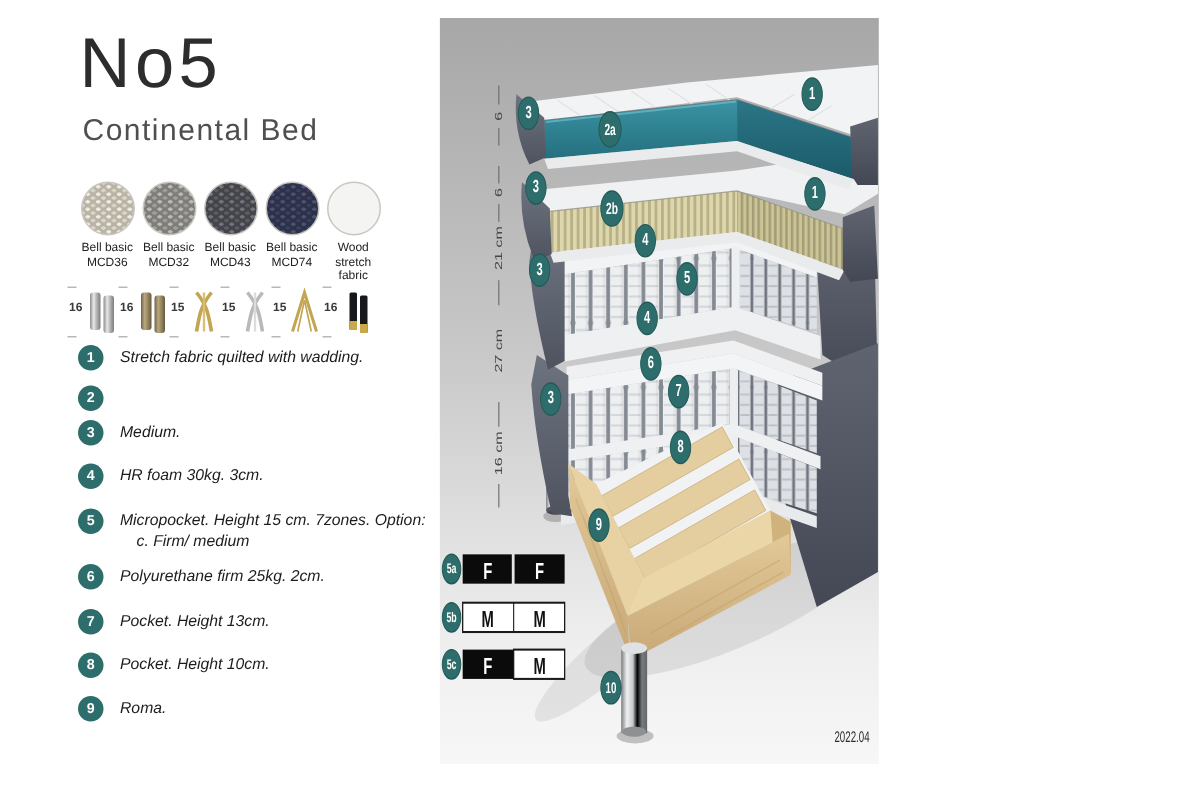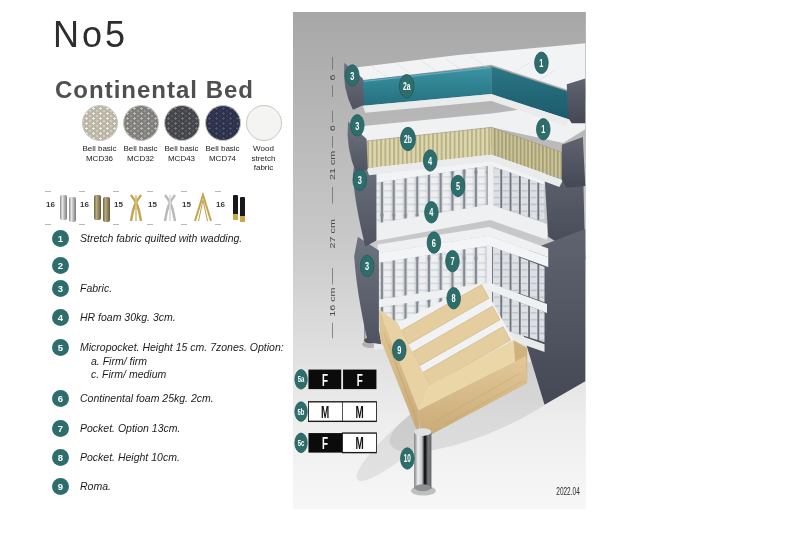--- a/index.html
+++ b/index.html
@@ -1,21 +1,21 @@
 <!DOCTYPE html>
 <html><head>
 <meta charset="utf-8">
 <style>
   html,body{margin:0;padding:0;background:#fff;}
   #stage{position:relative;width:800px;height:533px;background:#ffffff;overflow:hidden;
          font-family:"Liberation Sans", sans-serif;color:#1c1c1c;}
   
-  .title{position:absolute;left:53px;top:14px;font-size:36px;font-weight:300;letter-spacing:3px;color:#2d2d2d;}
-  .subtitle{position:absolute;left:55px;top:76px;font-size:24px;font-weight:700;letter-spacing:1px;color:#4f4f4f;}
-  .swatches{position:absolute;left:51px;top:105px;display:flex;margin-left:28px;}
+  .title{position:absolute;left:53px;top:14px;font-size:47px;font-weight:300;letter-spacing:3px;color:#2d2d2d;}
+  .subtitle{position:absolute;left:55px;top:76px;font-size:20px;font-weight:400;letter-spacing:1px;color:#4f4f4f;}
+  .swatches{position:absolute;left:51px;top:121px;display:flex;}
   .swatch{width:41px;display:flex;flex-direction:column;align-items:center;}
   .swatch .disc{width:36px;height:36px;border-radius:50%;border:1px solid #c9c7c2;box-sizing:border-box;}
   .sw-cream{background-color:#b9b3a6;background-image:radial-gradient(ellipse 2.6px 1.7px at 50% 50%,#f0ede4 58%,rgba(0,0,0,0) 64%),radial-gradient(ellipse 2.6px 1.7px at 50% 50%,#dcd6c8 58%,rgba(0,0,0,0) 64%);background-size:7px 5px,7px 5px;background-position:0 0,3.5px 2.5px;}
   .sw-grey{background-color:#7e7d79;background-image:radial-gradient(ellipse 2.6px 1.7px at 50% 50%,#bdbcb8 58%,rgba(0,0,0,0) 64%),radial-gradient(ellipse 2.6px 1.7px at 50% 50%,#a09f9b 58%,rgba(0,0,0,0) 64%);background-size:7px 5px,7px 5px;background-position:0 0,3.5px 2.5px;}
   .sw-dark{background-color:#43444a;background-image:radial-gradient(ellipse 2.6px 1.7px at 50% 50%,#75767b 58%,rgba(0,0,0,0) 64%),radial-gradient(ellipse 2.6px 1.7px at 50% 50%,#5c5d62 58%,rgba(0,0,0,0) 64%);background-size:7px 5px,7px 5px;background-position:0 0,3.5px 2.5px;}
   .sw-navy{background-color:#2c3048;background-image:radial-gradient(ellipse 2.6px 1.7px at 50% 50%,#4d5374 58%,rgba(0,0,0,0) 64%),radial-gradient(ellipse 2.6px 1.7px at 50% 50%,#3b405e 58%,rgba(0,0,0,0) 64%);background-size:7px 5px,7px 5px;background-position:0 0,3.5px 2.5px;}
   .sw-plain{background:#f4f4f3;border-color:#d6d6d4;}
   .swatch .lbl{margin-top:3px;font-size:8px;line-height:1.2;text-align:center;color:#222;}
   .legsrow{position:absolute;left:45px;top:188px;display:flex;justify-content:flex-end;}
   .leg-group{position:relative;width:34px;height:40px;}
@@ -157,47 +157,46 @@
       <div class="spec-text">
           <div class="main">Stretch fabric quilted with wadding.</div>
         </div>
     </div>
     <div class="spec-item mb6">
       <div class="spec-num">2</div>
     </div>
     <div class="spec-item mb12">
       <div class="spec-num">3</div>
       <div class="spec-text">
-          <div class="main">Fabric.</div>
+          <div class="main">Medium.</div>
         </div>
     </div>
     <div class="spec-item mb13">
       <div class="spec-num">4</div>
       <div class="spec-text">
           <div class="main">HR foam 30kg. 3cm.</div>
         </div>
     </div>
     <div class="spec-item mb8">
       <div class="spec-num">5</div>
       <div class="spec-text">
         <div class="main">Micropocket. Height 15 cm. 7zones. Option:</div>
-        <div class="sub">a. Firm/ firm</div>
         <div class="sub">c. Firm/ medium</div>
       </div>
     </div>
     <div class="spec-item mb13">
       <div class="spec-num">6</div>
       <div class="spec-text">
-          <div class="main">Continental foam 25kg. 2cm.</div>
+          <div class="main">Polyurethane firm 25kg. 2cm.</div>
         </div>
     </div>
     <div class="spec-item mb12">
       <div class="spec-num">7</div>
       <div class="spec-text">
-          <div class="main">Pocket. Option 13cm.</div>
+          <div class="main">Pocket. Height 13cm.</div>
         </div>
     </div>
     <div class="spec-item mb12">
       <div class="spec-num">8</div>
       <div class="spec-text">
           <div class="main">Pocket. Height 10cm.</div>
         </div>
     </div>
     <div class="spec-item mb12">
       <div class="spec-num">9</div>

